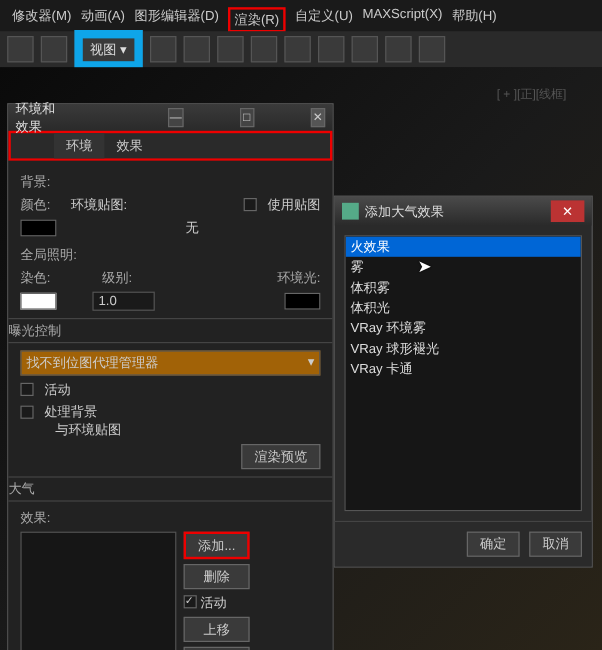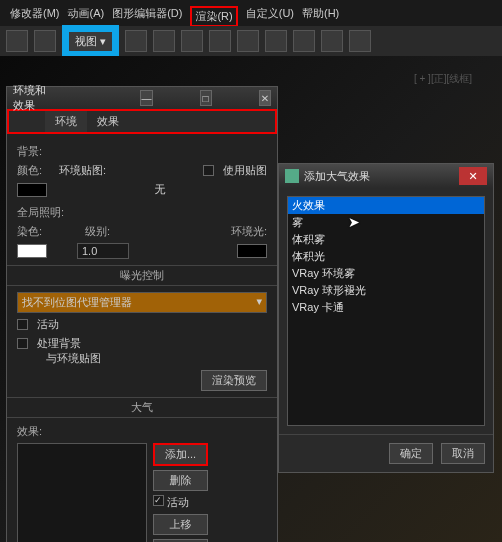--- a/index.html
+++ b/index.html
@@ -25,21 +25,21 @@
   .tab { padding: 3px 10px; color: #ccc; }
   .tab.active { background: #333; }
   .tabs.red-highlight { border: 2px solid #e00; }
   .panel-body { padding: 6px 10px; background: #222; }
   .row { display: flex; align-items: center; margin: 4px 0; gap: 6px; }
   .row label { color: #aaa; min-width: 36px; }
   .swatch { width: 30px; height: 14px; background: #000; border: 1px solid #666; }
   .spinner { background: #1a1a1a; border: 1px solid #555; color: #ccc; padding: 1px 4px; width: 52px; display: inline-block; }
   .chk { width: 11px; height: 11px; border: 1px solid #666; display: inline-block; margin-right: 3px; background: #1a1a1a; }
   .chk.checked::after { content: "✓"; color: #ccc; font-size: 9px; position: relative; top: -3px; }
-  .section-title { text-align: center; color: #aaa; border-top: 1px solid #444; border-bottom: 1px solid #444; padding: 2px 0; margin: 6px -10px; }
+  .section-title { color: #aaa; border-top: 1px solid #444; border-bottom: 1px solid #444; padding: 2px 0; margin: 6px -10px; }
   .dropdown-full { background: #a16207; border: 1px solid #555; color: #ccc; padding: 2px 4px; width: 100%; margin: 3px 0; display: flex; justify-content: space-between; }
   .btn { background: #3a3a3a; border: 1px solid #666; color: #ccc; padding: 2px 10px; font-size: 11px; }
   .btn.red-highlight { border: 2px solid #e00; }
   .listbox { background: #161616; border: 1px solid #555; width: 130px; height: 100px; }
   .right-buttons { display: flex; flex-direction: column; gap: 4px; align-items: stretch; }
   
   .dialog2 { position: absolute; top: 163px; left: 278px; width: 216px; background: #2a2a2a; border: 1px solid #555; }
   .d2-title { height: 24px; background: linear-gradient(#4a4a4a, #2a2a2a); display: flex; align-items: center; padding: 0 6px; color: #ddd; }
   .d2-title .spacer { flex: 1; }
   .d2-title .icon { width: 14px; height: 14px; background: #5a8; margin-right: 5px; }
@@ -53,20 +53,21 @@
 </style>
 </head>
 <body>
 
 <div class="menubar">
   <span>修改器(M)</span>
   <span>动画(A)</span>
   <span>图形编辑器(D)</span>
   <span class="red-box">渲染(R)</span>
   <span>自定义(U)</span>
+  <span>MAXScript(X)</span>
   <span>帮助(H)</span>
 </div>
 
 <div class="toolbar">
   <div class="tb-btn"></div>
   <div class="tb-btn"></div>
   <div class="tb-dropdown"><span>视图</span> ▾</div>
   <div class="tb-btn"></div>
   <div class="tb-btn"></div>
   <div class="tb-btn"></div>

